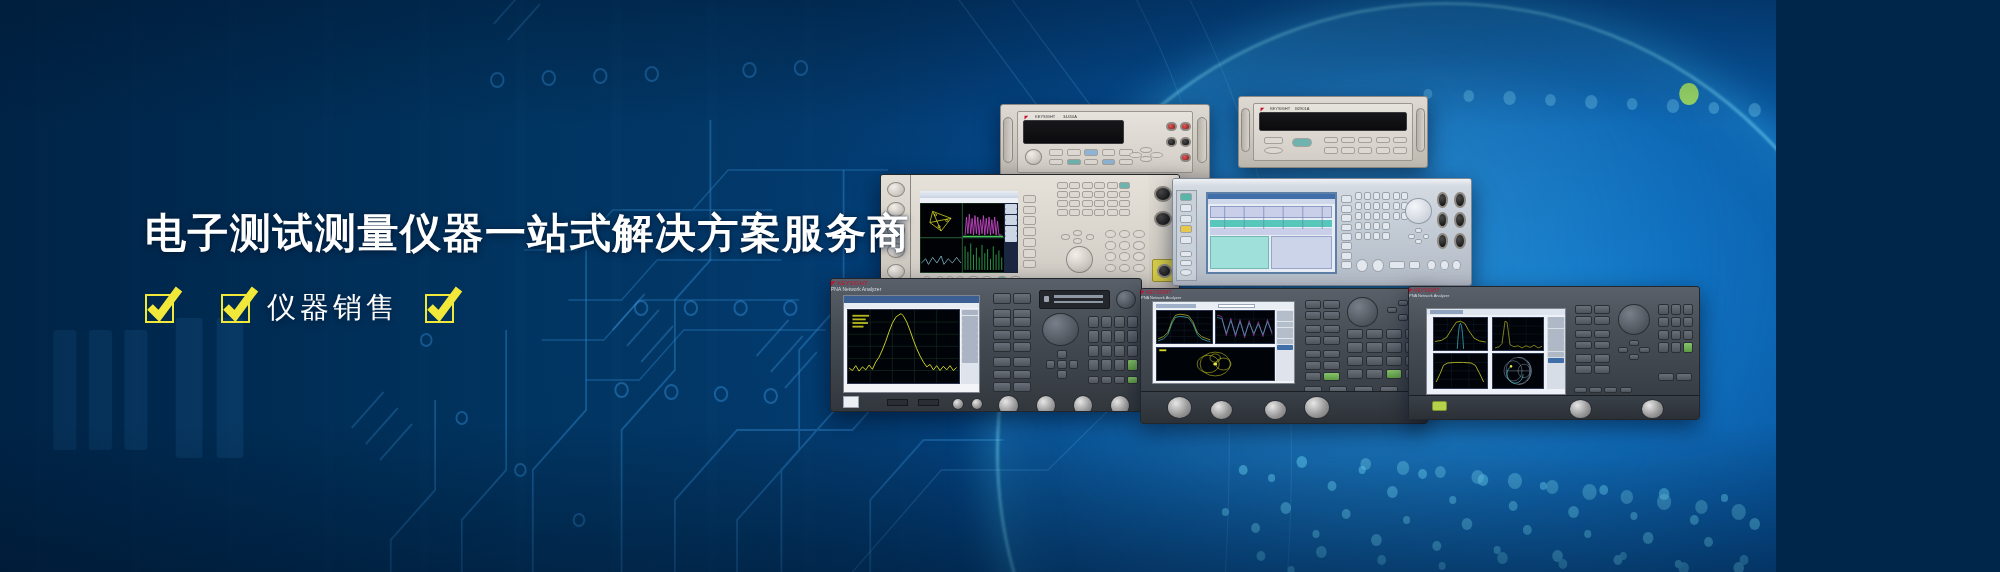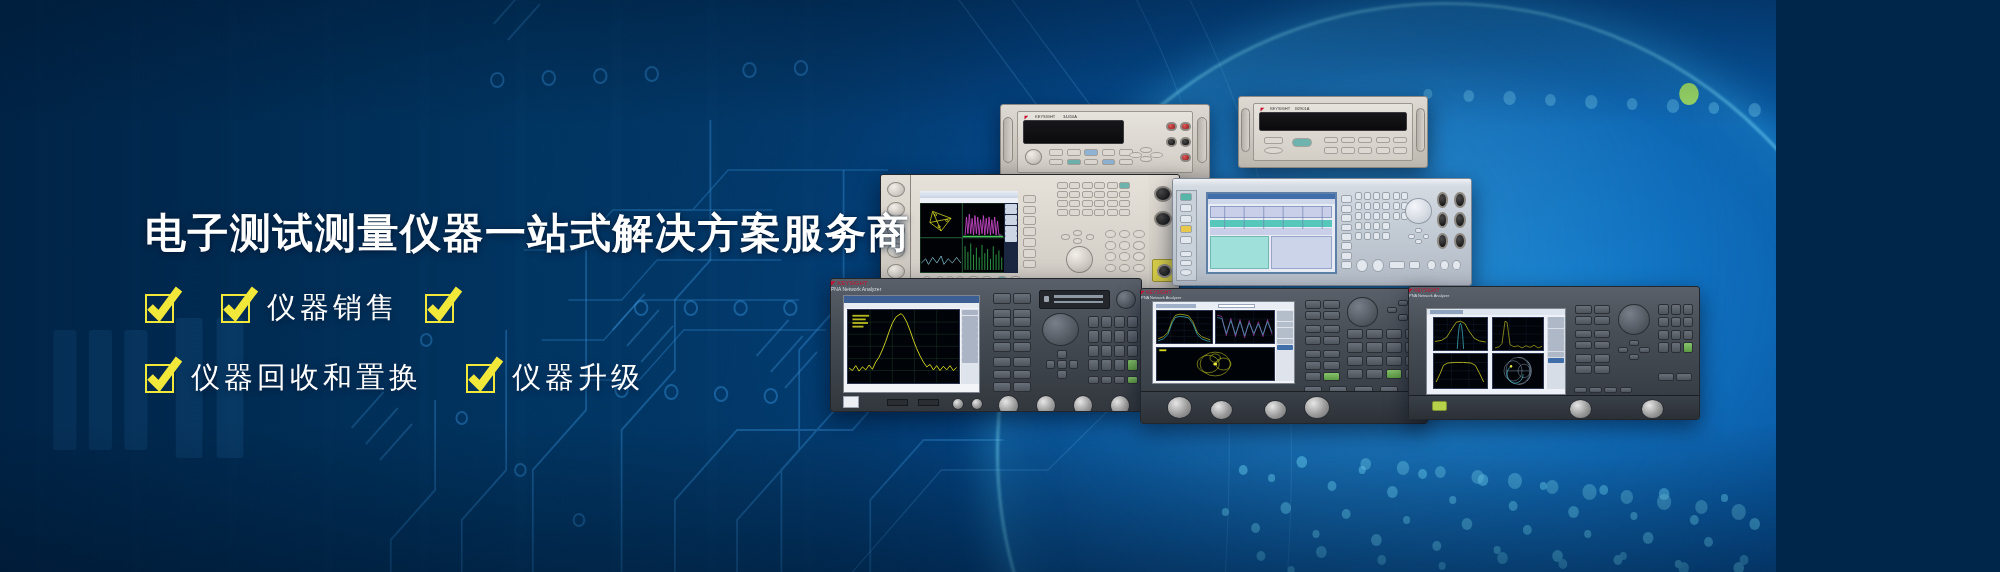--- a/index.html
+++ b/index.html
@@ -985,38 +985,15 @@
       <div class="feature">
         <span class="chk">
           <svg viewBox="0 0 42 42">
               <path d="M8 22 L17 31 L37 4" fill="none" stroke="#f2e83a" stroke-width="8" stroke-linecap="butt" stroke-linejoin="miter"></path>
             </svg>
         </span>
       </div>
 
     </div>
 
-    <div class="feature-row" id="row-2">
-
-      <div class="feature">
-        <span class="chk">
-          <svg viewBox="0 0 42 42">
-              <path d="M8 22 L17 31 L37 4" fill="none" stroke="#f2e83a" stroke-width="8" stroke-linecap="butt" stroke-linejoin="miter"></path>
-            </svg>
-        </span>
-        <span class="feature-label">仪器回收和置换</span>
-      </div>
-
-      <span class="gap-c"></span>
-
-      <div class="feature">
-        <span class="chk">
-          <svg viewBox="0 0 42 42">
-              <path d="M8 22 L17 31 L37 4" fill="none" stroke="#f2e83a" stroke-width="8" stroke-linecap="butt" stroke-linejoin="miter"></path>
-            </svg>
-        </span>
-        <span class="feature-label">仪器升级</span>
-      </div>
-
-    </div>
 
   </div>
 </div>
 
 </body></html>

